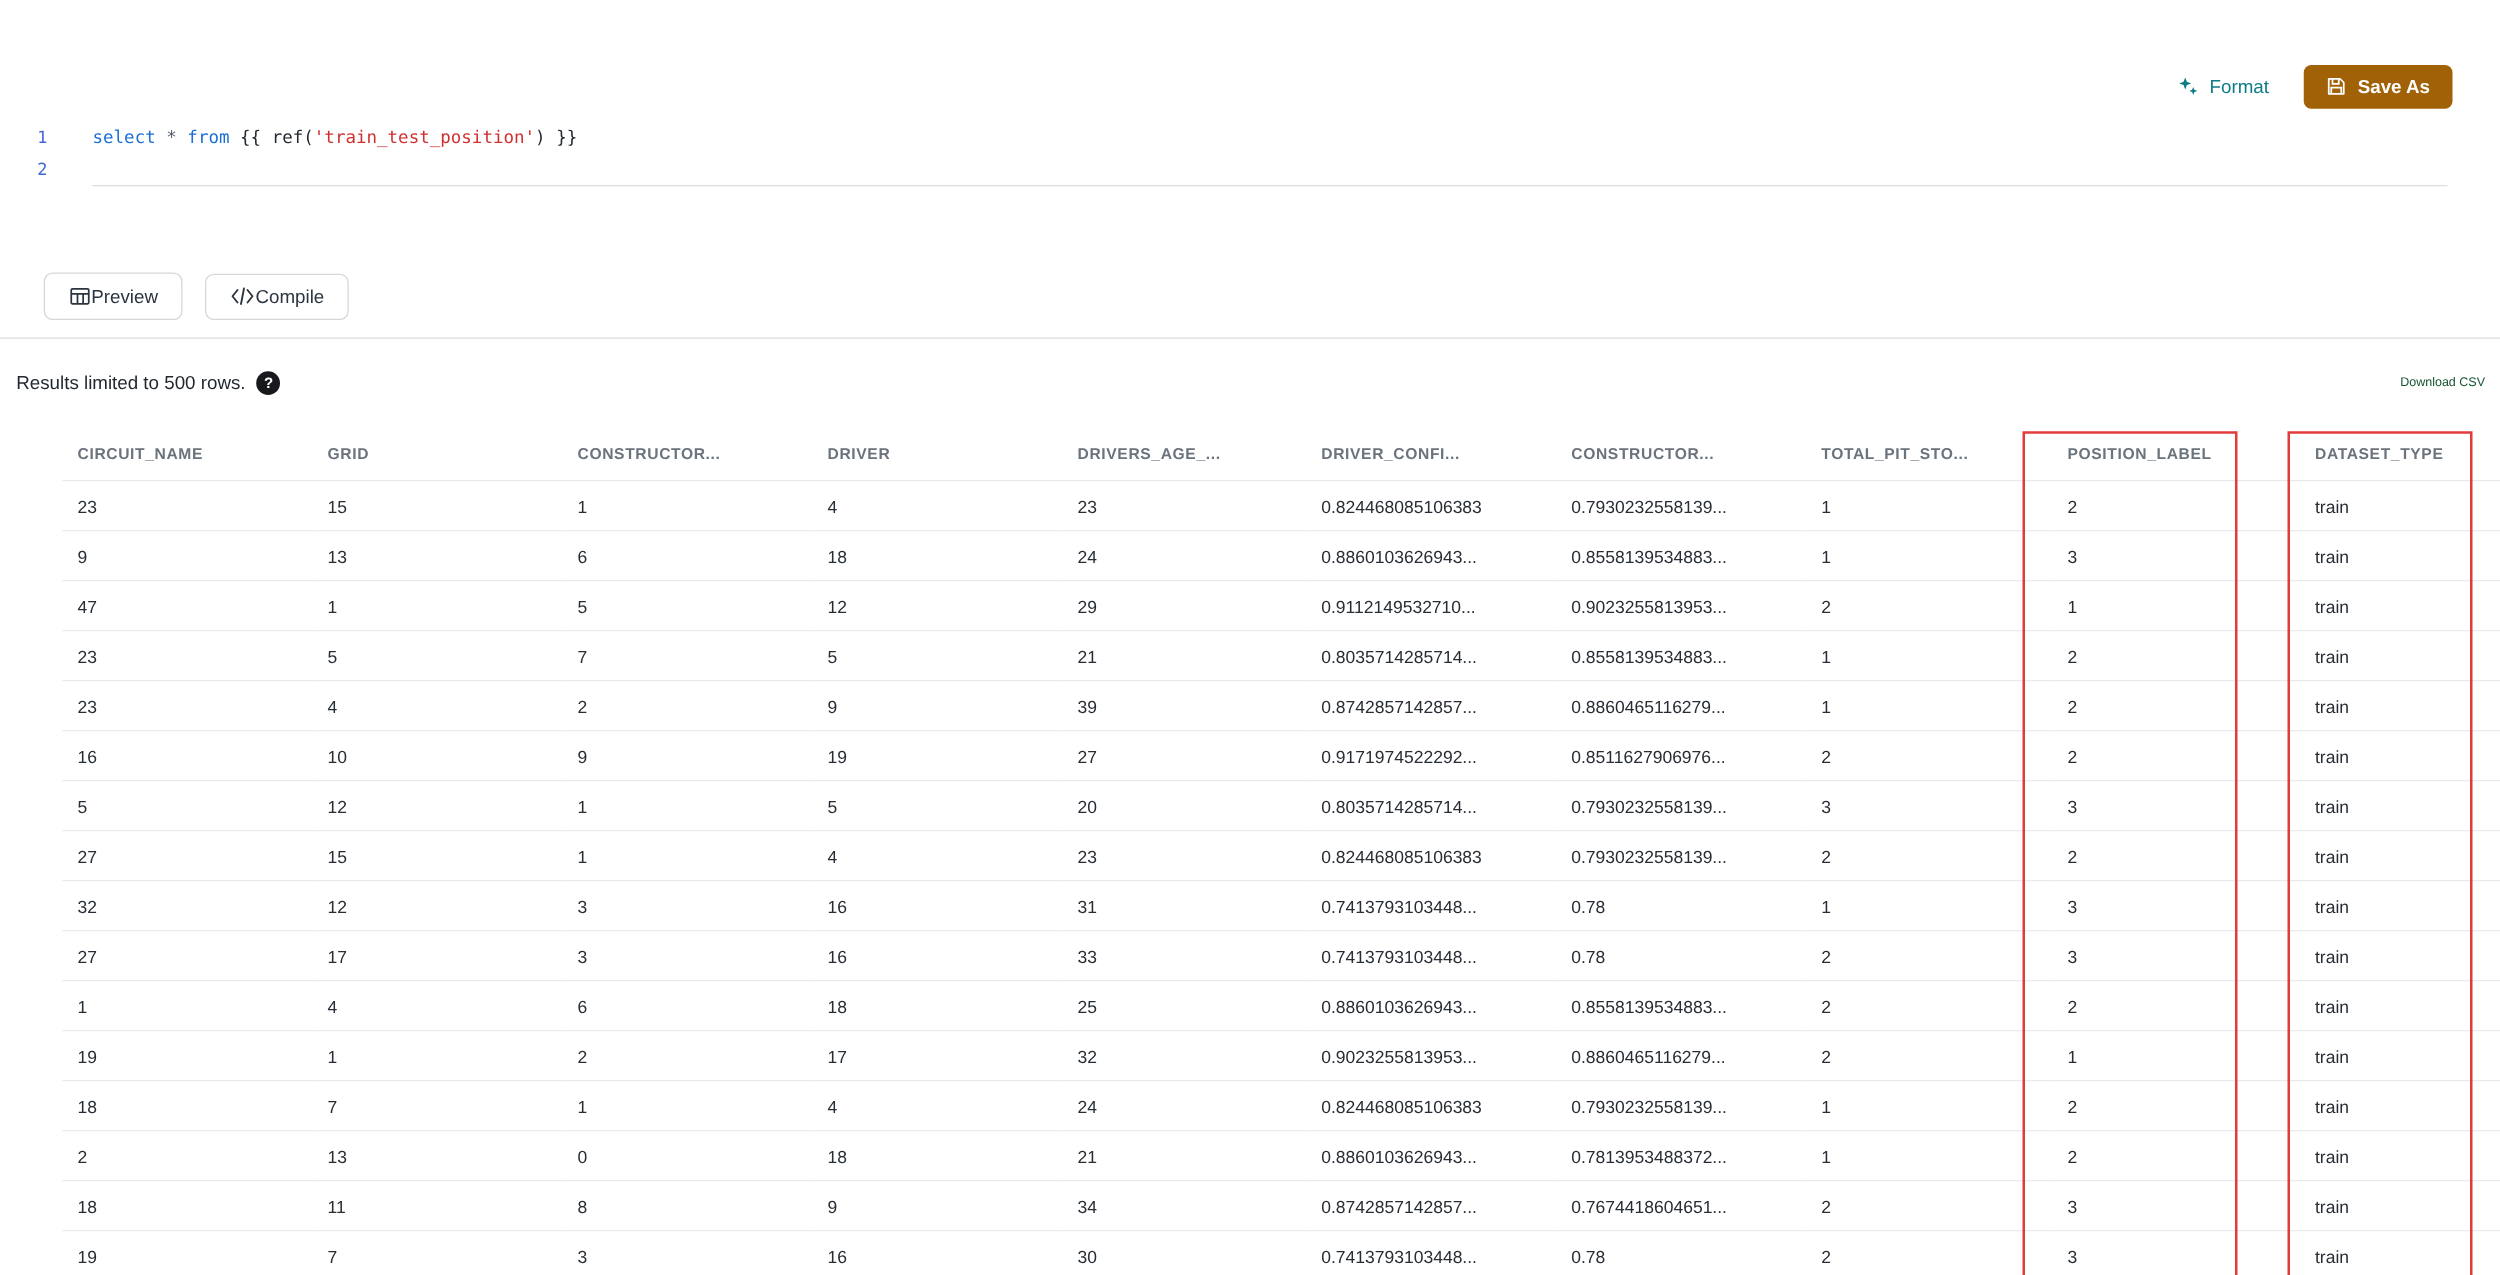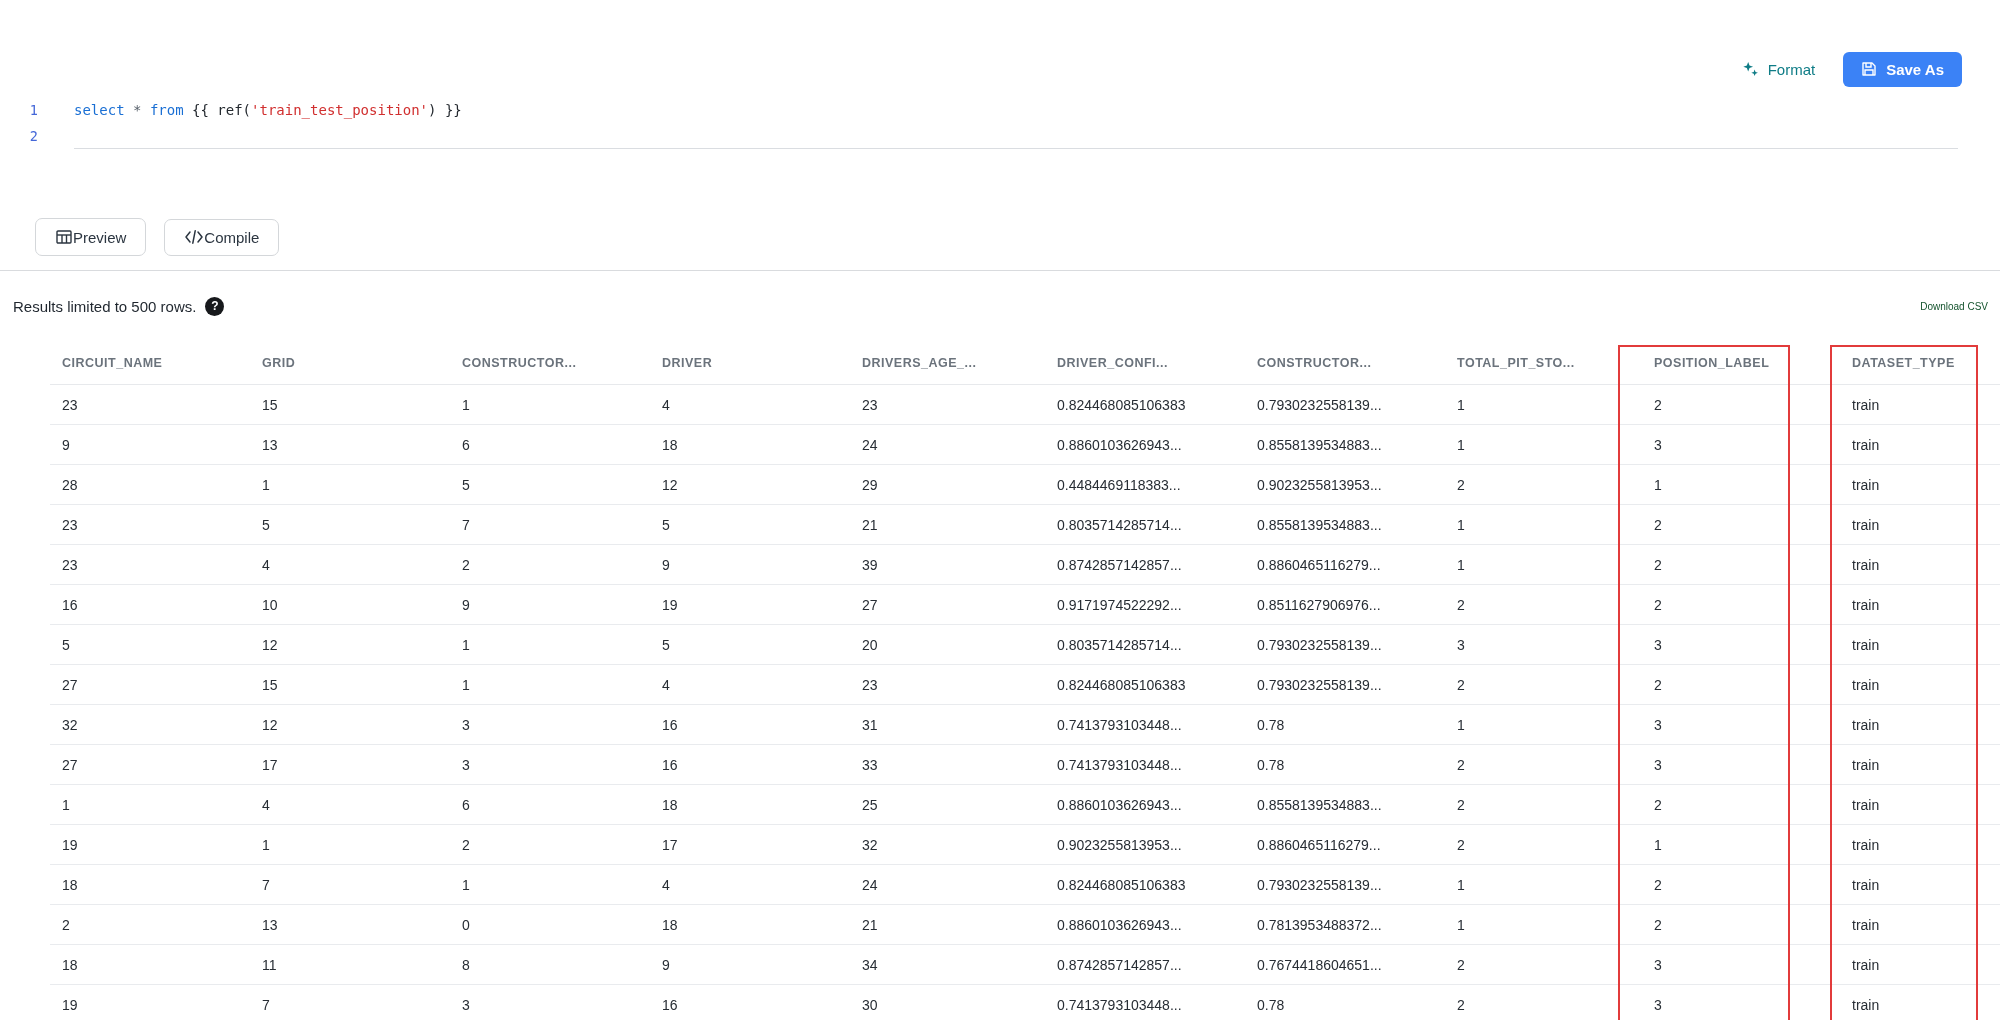--- a/index.html
+++ b/index.html
@@ -3,21 +3,21 @@
 <meta charset="utf-8">
 <style>
   * { box-sizing: border-box; margin: 0; padding: 0; }
   html, body { background: #ffffff; }
   body { font-family: "Liberation Sans", sans-serif; color: #21262c; }
   .app { position: relative; width: 2000px; height: 1020px; background: #fff; overflow: hidden; }
 
   
   .toolbar { height: 50px; display: flex; justify-content: flex-end; align-items: center; gap: 28px; padding-right: 38px; margin-top: 44px; }
   .format-btn { display: inline-flex; align-items: center; gap: 8px; background: none; border: none; font-family: inherit; font-size: 15px; color: #0E7C86; cursor: pointer; }
-  .saveas-btn { display: inline-flex; align-items: center; gap: 9px; background: #3b82f6; color: #fff; font-family: inherit; font-size: 15px; font-weight: 600; border: none; border-radius: 6px; padding: 9px 18px; cursor: pointer; }
+  .saveas-btn { display: inline-flex; align-items: center; gap: 9px; background: #a16207; color: #fff; font-family: inherit; font-size: 15px; font-weight: 600; border: none; border-radius: 6px; padding: 9px 18px; cursor: pointer; }
 
   
   .editor { height: 110px; padding-top: 3px; font-family: "DejaVu Sans Mono", monospace; font-size: 14px; }
   .code-line { display: flex; align-items: center; height: 26px; }
   .gutter { flex: none; width: 38px; text-align: right; color: #4467d8; font-size: 13.5px; }
   .code-content { margin-left: 36px; white-space: pre; }
   .line2-underline { flex: 1; height: 100%; margin-left: 36px; margin-right: 42px; border-bottom: 1px solid #dadde1; }
   .tok-keyword { color: #1a6fd4; }
   .tok-string { color: #d12f2f; }
   .tok-operator { color: #57606a; }
@@ -160,26 +160,26 @@
             <td>6</td>
             <td>18</td>
             <td>24</td>
             <td>0.8860103626943...</td>
             <td>0.8558139534883...</td>
             <td>1</td>
             <td>3</td>
             <td>train</td>
           </tr>
           <tr>
-            <td>28</td>
+            <td>47</td>
             <td>1</td>
             <td>5</td>
             <td>12</td>
             <td>29</td>
-            <td>0.4484469118383...</td>
+            <td>0.9112149532710...</td>
             <td>0.9023255813953...</td>
             <td>2</td>
             <td>1</td>
             <td>train</td>
           </tr>
           <tr>
             <td>23</td>
             <td>5</td>
             <td>7</td>
             <td>5</td>

